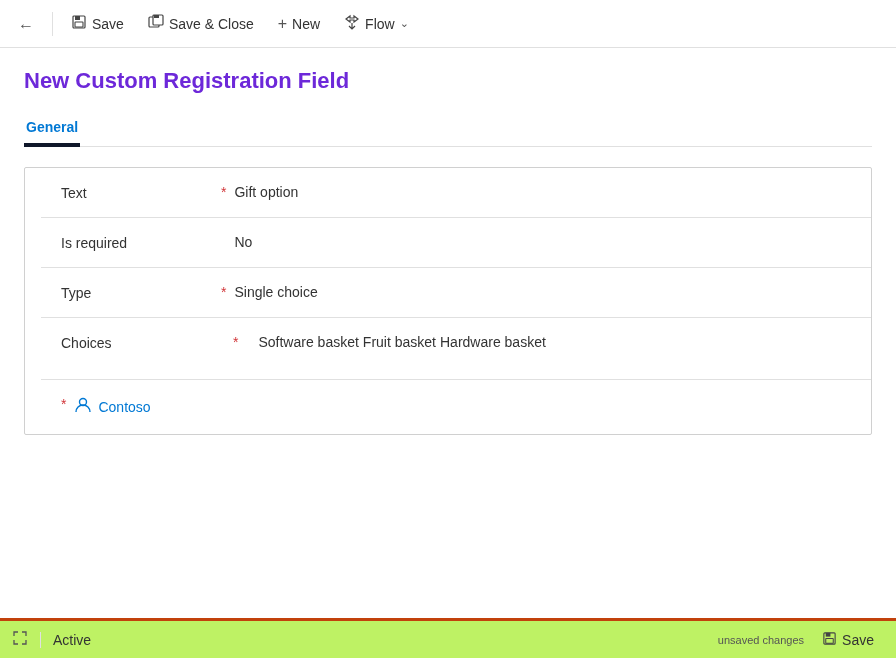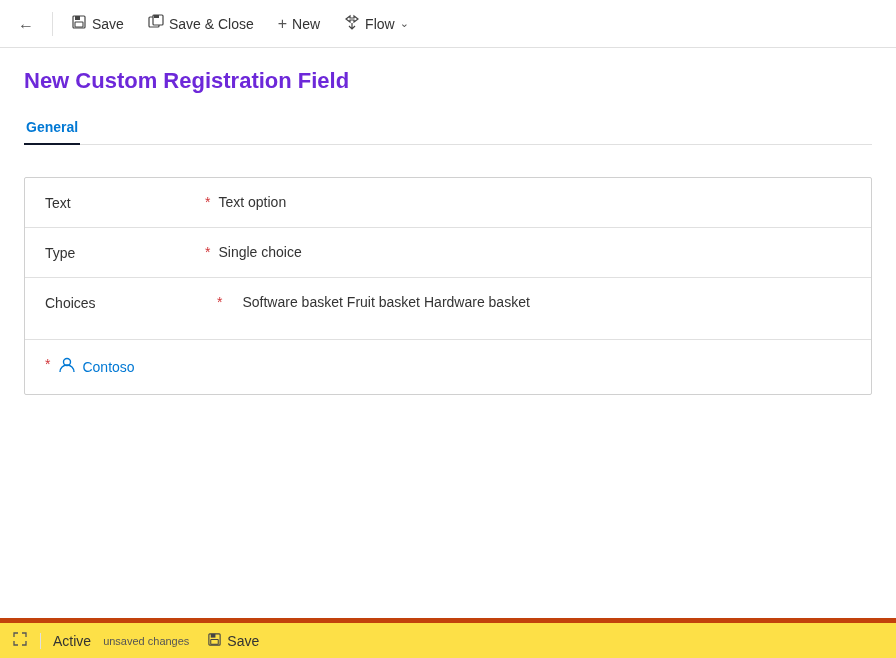--- a/index.html
+++ b/index.html
@@ -78,28 +78,29 @@
       cursor: pointer;
       font-size: 14px;
       font-weight: 600;
       color: #333;
       border-bottom: 2px solid transparent;
       position: relative;
       top: 1px;
     }
     .tab.active {
       color: #0078d4;
-      border-bottom: 2px solid #0f172a;
+      border-bottom: 4px solid #0f172a;
     }
 
     
     .form-container {
       border: 1px solid #d0d0d0;
-      margin: 32px 0 0 0;
+      margin: 20px 0 0 0;
       border-radius: 2px;
+      padding-left: 16px;
     }
 
     .form-row {
       display: flex;
       align-items: flex-start;
       padding: 16px 20px;
       border-bottom: 1px solid #e0e0e0;
     }
     .form-row:last-child {
       border-bottom: none;
@@ -142,24 +143,25 @@
     }
     .owner-icon {
       font-size: 16px;
       color: #0078d4;
     }
 
     
     .status-bar {
       display: flex;
       align-items: center;
+      justify-content: space-between;
       height: 40px;
-      border-top: 5px solid #c2410c;
+      border-top: 3px solid #c2410c;
       padding: 0 12px;
-      background: #fde047;
+      background: #bef264;
       flex-shrink: 0;
     }
     .status-left {
       display: flex;
       align-items: center;
       gap: 12px;
     }
     .status-icon {
       font-size: 14px;
       color: #555;
@@ -244,23 +246,30 @@
     </div>
   </div>
 
   <div class="form-container">
 
     <div class="form-row">
       <div class="field-label">
         <span>Text</span>
       </div>
       <span class="required-star">*</span>
-      <div class="field-value">Text option</div>
-    </div>
-
+      <div class="field-value">Gift option</div>
+    </div>
+
+    <div class="form-row">
+      <div class="field-label">
+        <span>Is required</span>
+      </div>
+      <span class="required-star" style="visibility:hidden;">*</span>
+      <div class="field-value">No</div>
+    </div>
 
     <div class="form-row">
       <div class="field-label">
         <span>Type</span>
       </div>
       <span class="required-star">*</span>
       <div class="field-value">Single choice</div>
     </div>
 
     <div class="form-row" style="padding-bottom: 28px; gap: 12px;">

